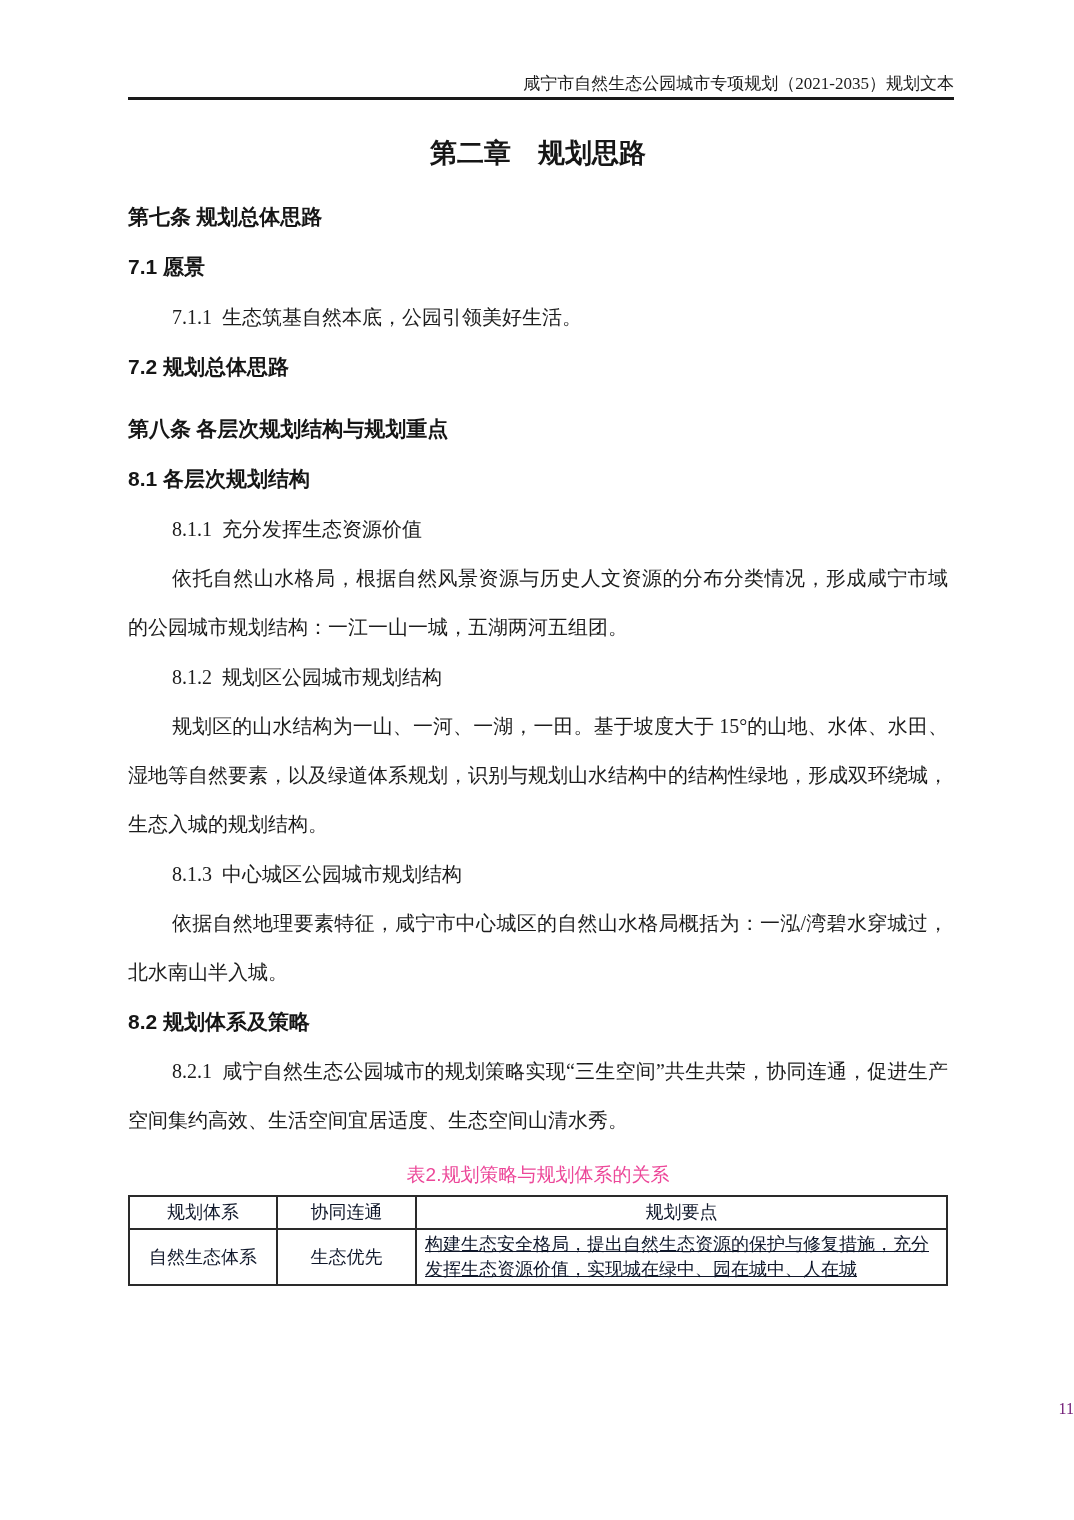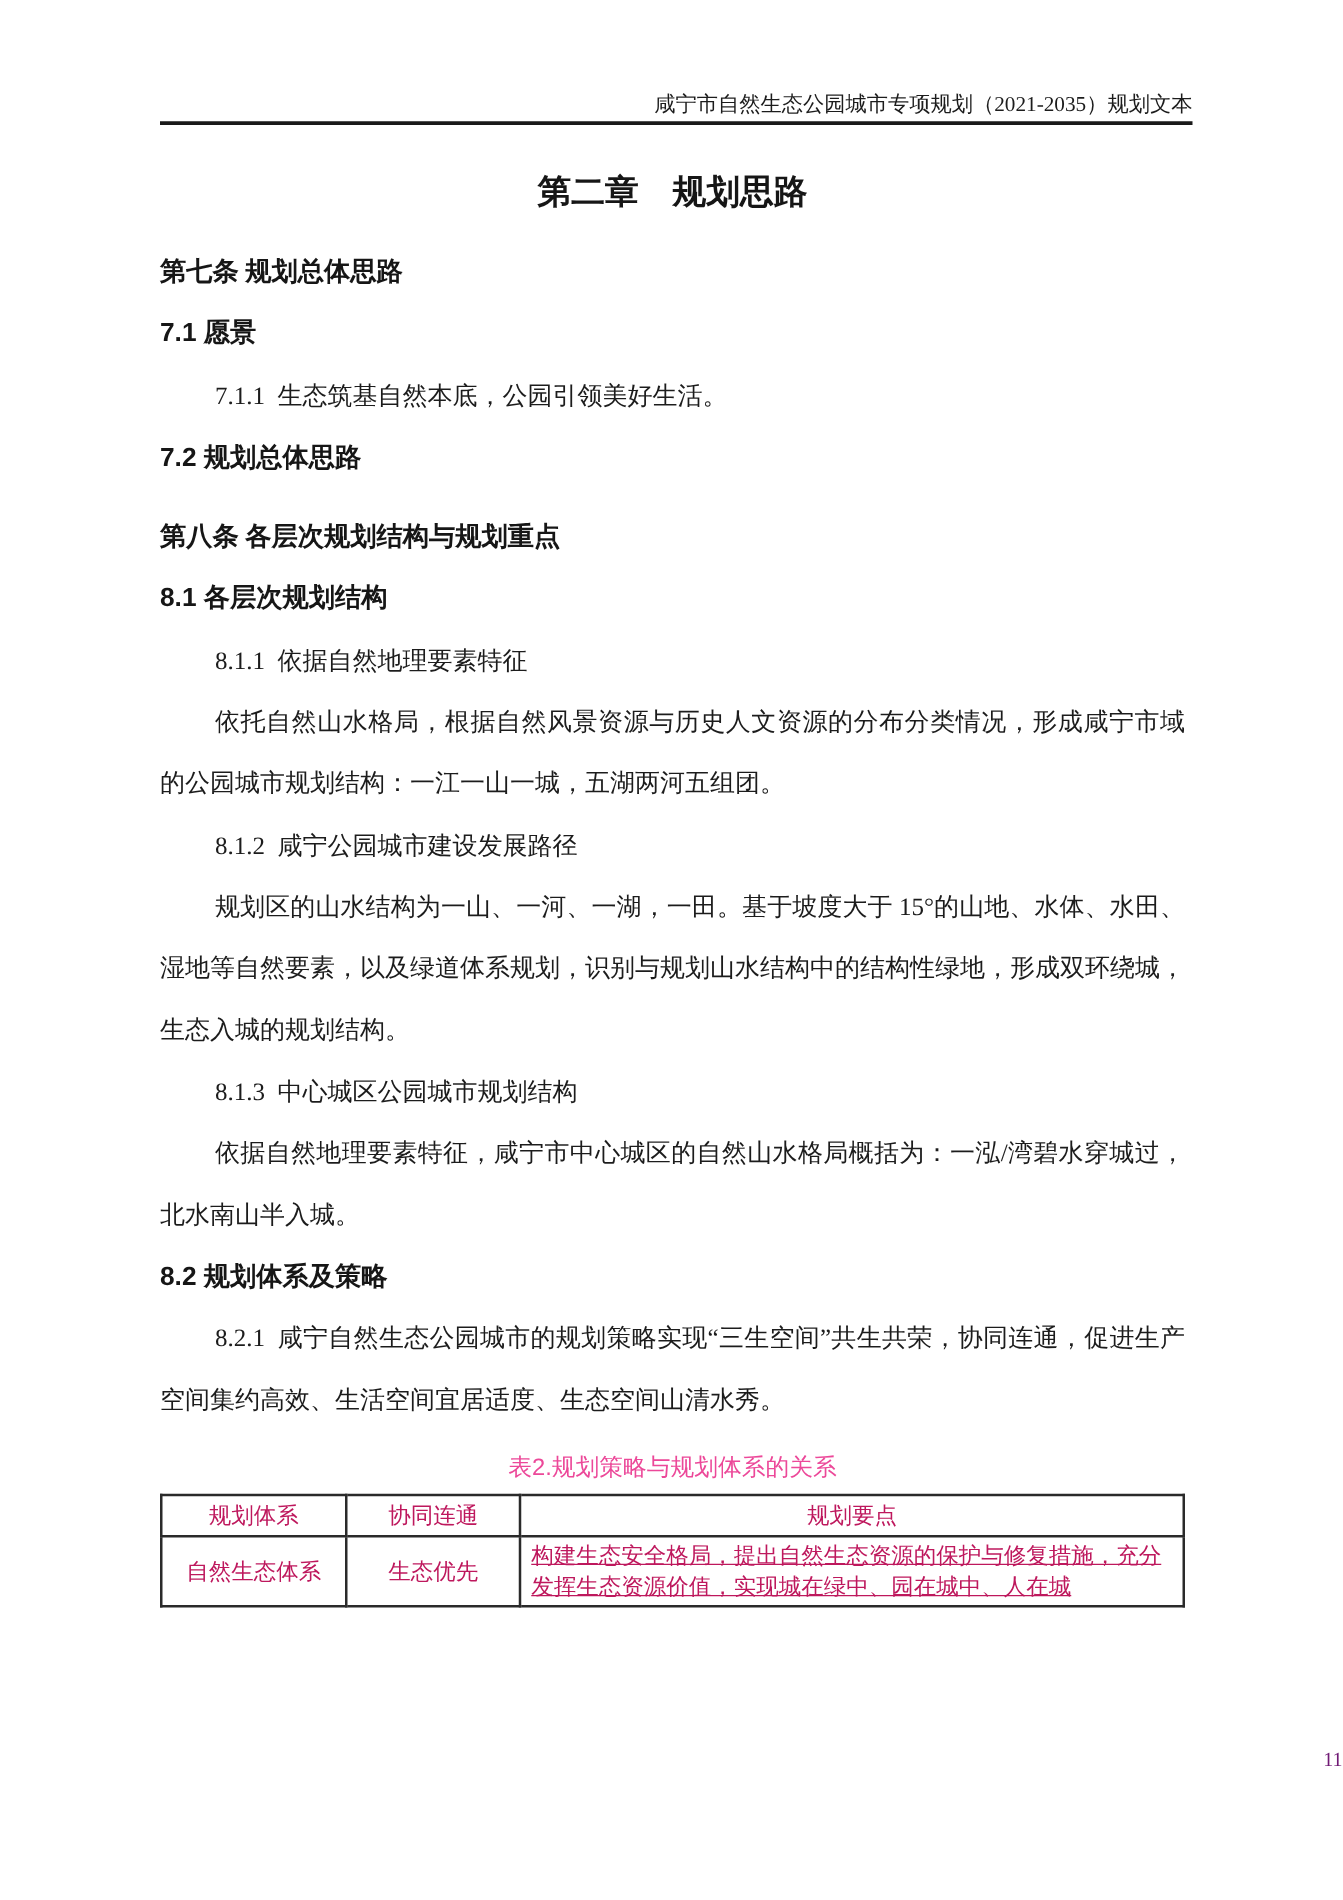--- a/index.html
+++ b/index.html
@@ -91,21 +91,21 @@
     font-size: 19px;
     line-height: 24px;
     text-align: center;
     color: #ec4899;
   }
   table.strategy-table {
     width: 818px;
     border-collapse: collapse;
     table-layout: fixed;
     font-size: 18px;
-    color: #be185d;
+    color: #0f172a;
   }
   table.strategy-table th,
   table.strategy-table td {
     border: 2px solid #2a2a2a;
     padding: 2px 8px;
     text-align: center;
     vertical-align: middle;
     font-weight: normal;
     line-height: 25px;
   }
@@ -151,25 +151,25 @@
 
     <p class="clause-item">7.1.1 生态筑基自然本底，公园引领美好生活。</p>
 
     <h3 class="section-heading">7.2 规划总体思路</h3>
 
 
     <h2 class="article-heading spaced-top">第八条 各层次规划结构与规划重点</h2>
 
     <h3 class="section-heading">8.1 各层次规划结构</h3>
 
-    <p class="clause-item">8.1.1 依据自然地理要素特征</p>
+    <p class="clause-item">8.1.1 充分发挥生态资源价值</p>
 
     <p class="body-para">依托自然山水格局，根据自然风景资源与历史人文资源的分布分类情况，形成咸宁市域的公园城市规划结构：一江一山一城，五湖两河五组团。</p>
 
-    <p class="clause-item">8.1.2 咸宁公园城市建设发展路径</p>
+    <p class="clause-item">8.1.2 规划区公园城市规划结构</p>
 
     <p class="body-para">规划区的山水结构为一山、一河、一湖，一田。基于坡度大于 15°的山地、水体、水田、湿地等自然要素，以及绿道体系规划，识别与规划山水结构中的结构性绿地，形成双环绕城，生态入城的规划结构。</p>
 
     <p class="clause-item">8.1.3 中心城区公园城市规划结构</p>
 
     <p class="body-para">依据自然地理要素特征，咸宁市中心城区的自然山水格局概括为：一泓/湾碧水穿城过，北水南山半入城。</p>
 
     <h3 class="section-heading">8.2 规划体系及策略</h3>
 
     <p class="body-para">8.2.1 咸宁自然生态公园城市的规划策略实现“三生空间”共生共荣，协同连通，促进生产空间集约高效、生活空间宜居适度、生态空间山清水秀。</p>

